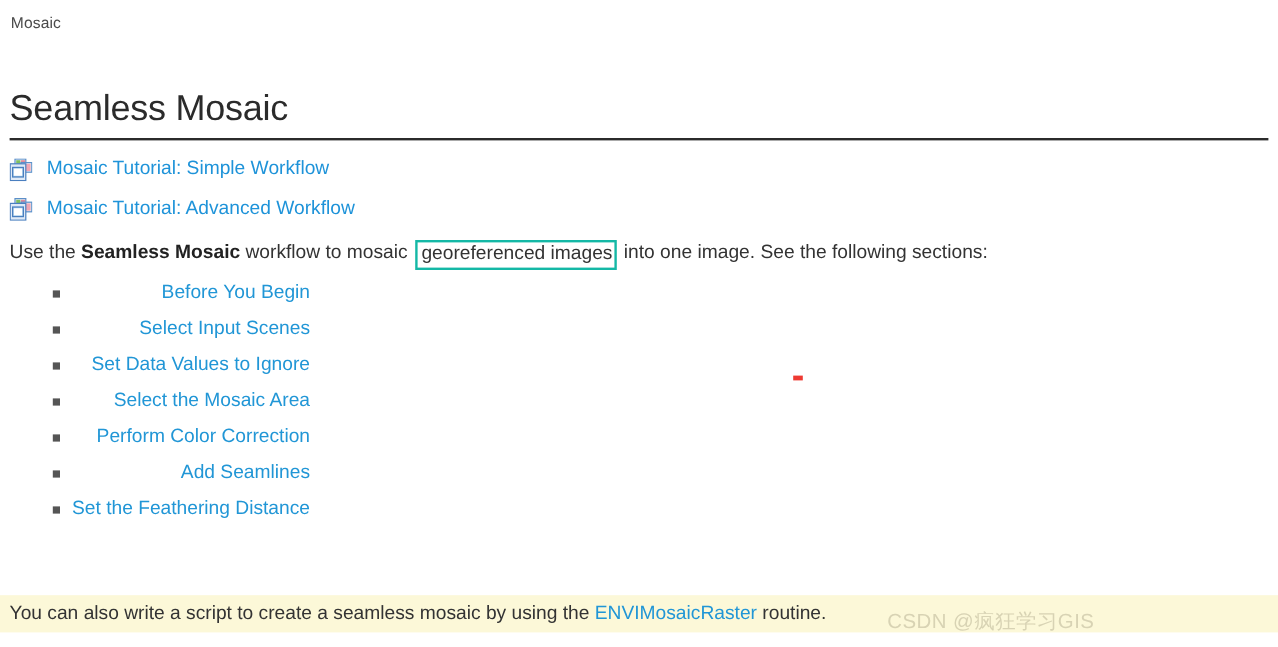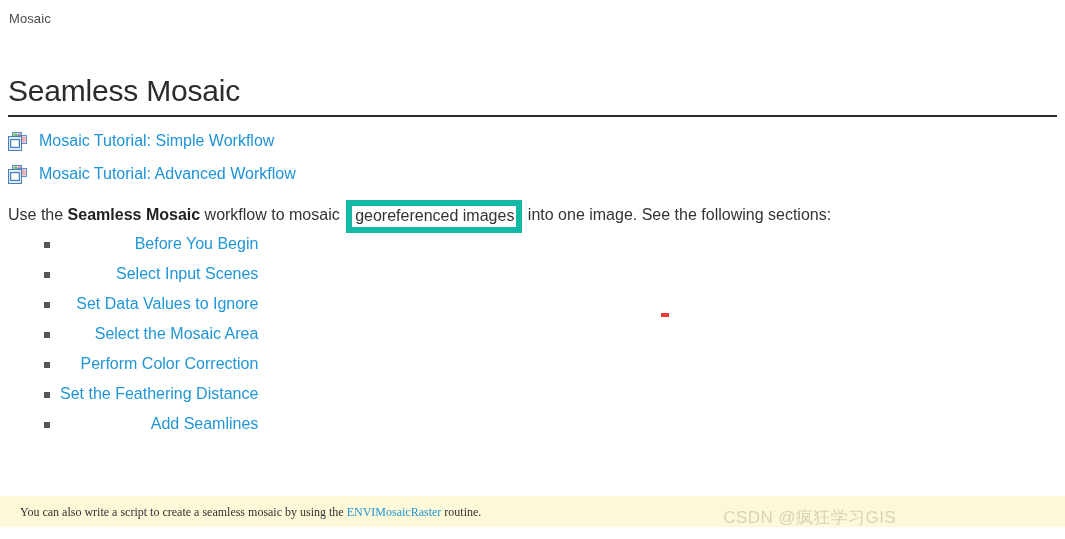--- a/index.html
+++ b/index.html
@@ -91,21 +91,21 @@
     left: 8px;
     top: 199px;
     font-size: 16px;
     line-height: 22px;
     color: #333333;
     white-space: nowrap;
   }
   .intro b { font-weight: bold; color: #222222; }
   .hl-box {
     display: inline-block;
-    border: 6px solid #14b8a6;
+    border: 2px solid #14b8a6;
     padding: 1px 2px 2px 3px;
     margin: 0 1px 0 2px;
     position: relative;
     top: 1px;
     line-height: 18px;
   }
 
   
   .section-list {
     position: absolute;
@@ -154,38 +154,37 @@
   .note-bar {
     position: absolute;
     left: 0;
     top: 496px;
     width: 1065px;
     height: 31px;
     background: #fcf8d8;
   }
   .note-text {
     position: absolute;
-    left: 20px;
+    left: 8px;
     top: 6px;
-    font-size: 12px;
+    font-size: 16px;
     line-height: 20px;
     color: #333333;
     white-space: nowrap;
-    font-family: Liberation Serif, serif;
   }
   .note-link {
     color: #2196d6;
     text-decoration: none;
     cursor: pointer;
   }
 
   
   .watermark {
     position: absolute;
-    right: 24px;
+    right: 8px;
     top: 507px;
     font-size: 17px;
     line-height: 22px;
     color: #d8d3b4;
     white-space: nowrap;
     letter-spacing: 0.4px;
     pointer-events: none;
   }
 </style>
 </head>
@@ -252,25 +251,25 @@
     <li>
       <span class="bullet"></span>
       <a class="section-link" href="#">Select the Mosaic Area</a>
     </li>
     <li>
       <span class="bullet"></span>
       <a class="section-link" href="#">Perform Color Correction</a>
     </li>
     <li>
       <span class="bullet"></span>
+      <a class="section-link" href="#">Add Seamlines</a>
+    </li>
+    <li>
+      <span class="bullet"></span>
       <a class="section-link" href="#">Set the Feathering Distance</a>
-    </li>
-    <li>
-      <span class="bullet"></span>
-      <a class="section-link" href="#">Add Seamlines</a>
     </li>
   </ul>
 
   <div class="red-tick"></div>
 
   <div class="note-bar">
     <div class="note-text"><span>You can also write a script to create a seamless mosaic by using the </span><a class="note-link" href="#">ENVIMosaicRaster</a><span> routine.</span></div>
   </div>
 
   <div class="watermark">CSDN @疯狂学习GIS</div>

